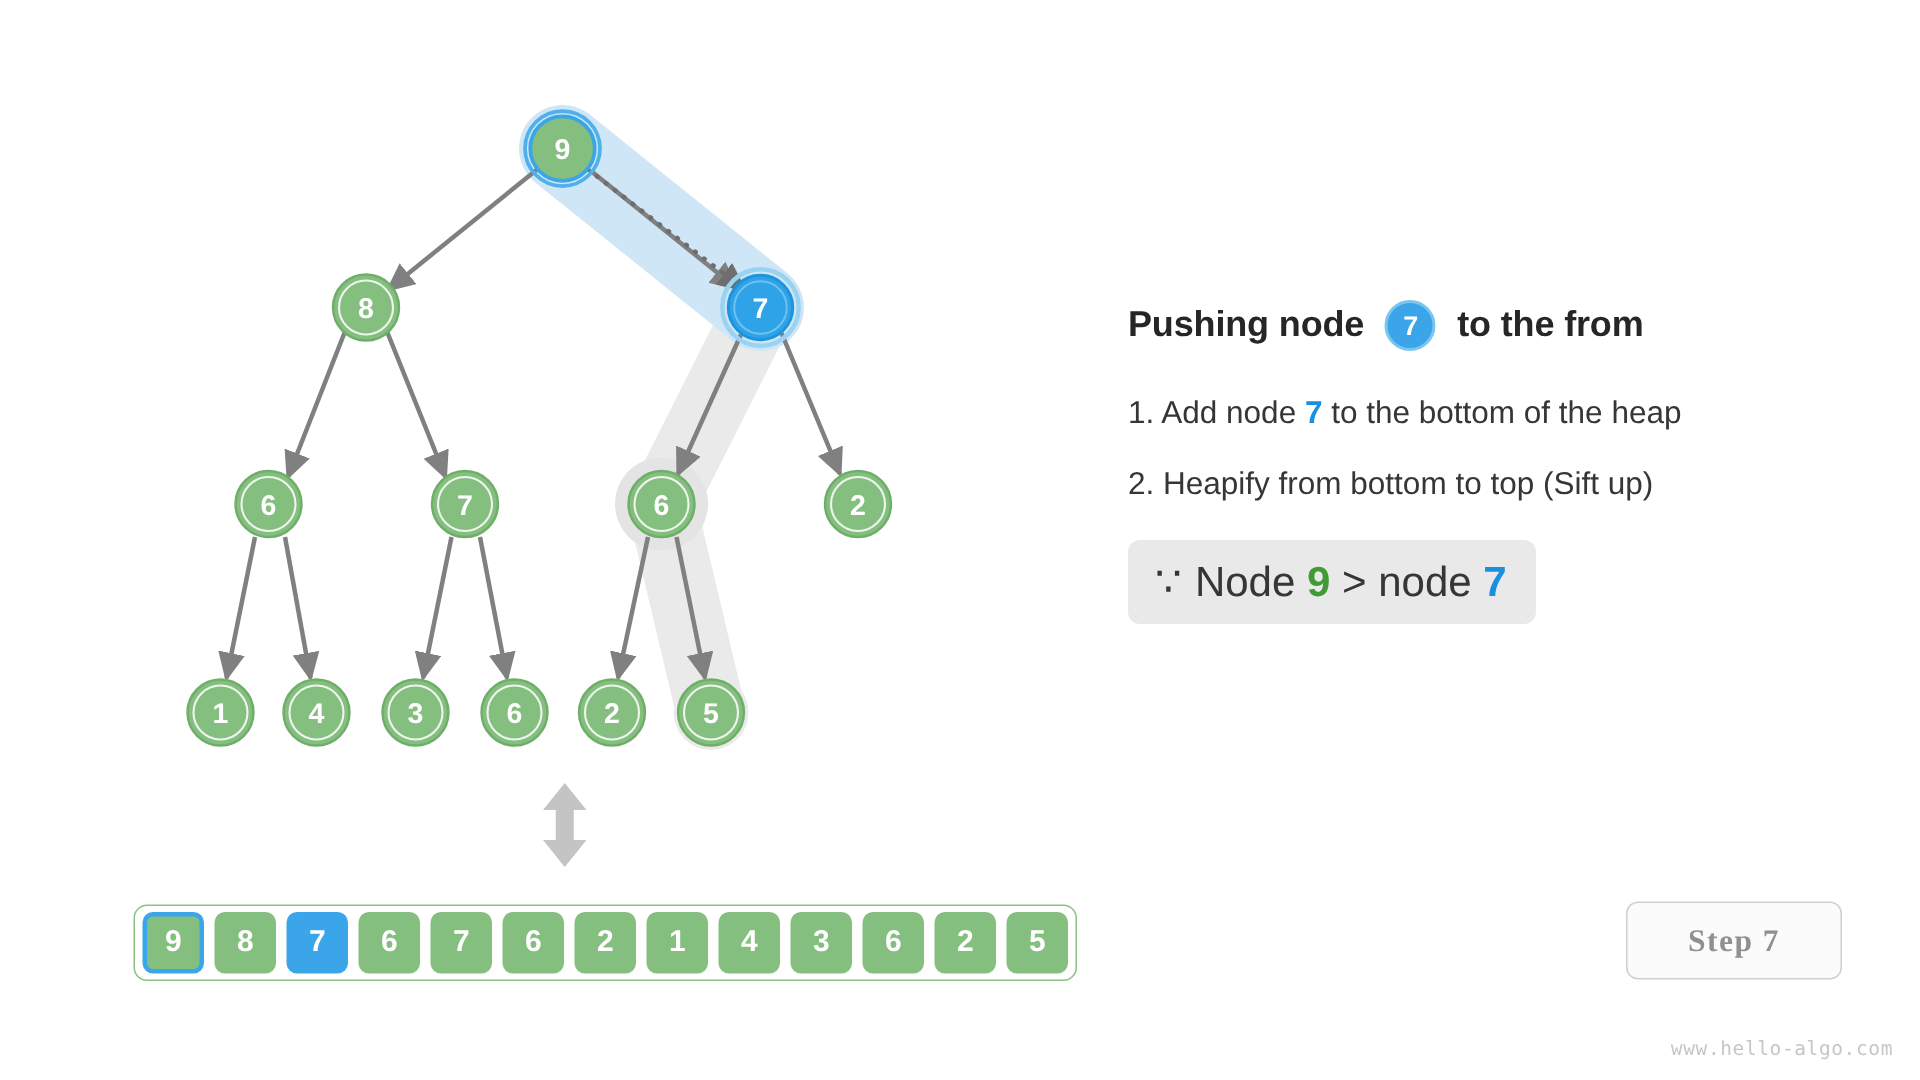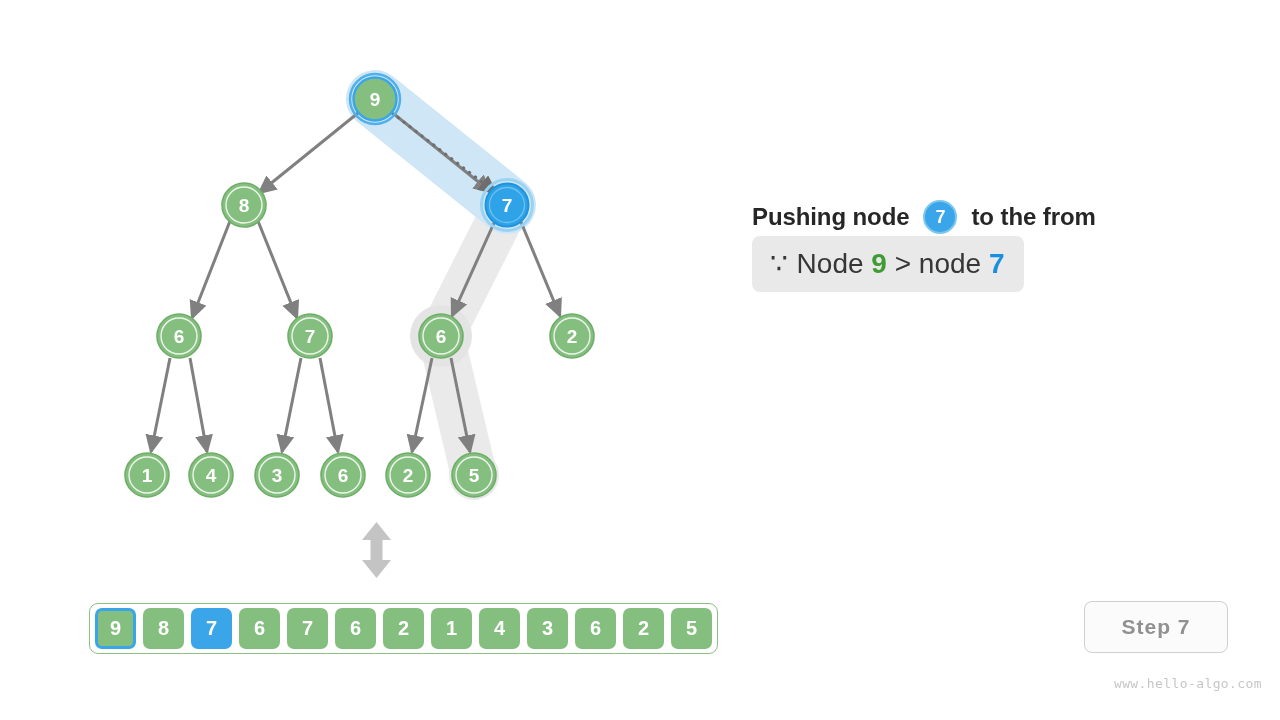--- a/index.html
+++ b/index.html
@@ -99,33 +99,33 @@
     left: 1084px;
     top: 601px;
     width: 144px;
     height: 52px;
     border: 1.5px solid #cfcfcf;
     border-radius: 8px;
     background: #fbfbfb;
     display: flex;
     align-items: center;
     justify-content: center;
-    font-family: Liberation Sans, sans-serif;
+    font-family: Liberation Serif, serif;
     font-size: 21px;
     font-weight: bold;
     color: #909090;
     letter-spacing: 1px;
     box-sizing: border-box;
   }
 
   
   #watermark {
     position: absolute;
     right: 18px;
-    top: 676px;
+    top: 692px;
     font-family: "DejaVu Sans Mono", monospace;
     font-size: 13px;
     color: #c6c6c6;
     letter-spacing: 0.4px;
   }
 
   
   #array-wrap {
     position: absolute;
     left: 89px;
@@ -309,20 +309,28 @@
       <div class="cell">5</div>
     </div>
 
   <div id="right-panel">
     <div class="panel-title">
       <span class="t-text">Pushing node</span>
       <span class="inline-badge">7</span>
       <span class="t-text">to the from</span>
     </div>
 
+    <div class="steps">
+      <div class="step-line">
+        <span>1. Add node </span><span class="num-blue">7</span><span> to the bottom of the heap</span>
+      </div>
+      <div class="step-line">
+        <span>2. Heapify from bottom to top (Sift up)</span>
+      </div>
+    </div>
 
     <div class="reason-box">
       <span class="because">∵</span><span> Node </span><span class="num-green">9</span><span> &gt; node </span><span class="num-blue">7</span>
     </div>
   </div>
 
   <div id="step-badge">Step 7</div>
 
   <div id="watermark">www.hello-algo.com</div>
 

